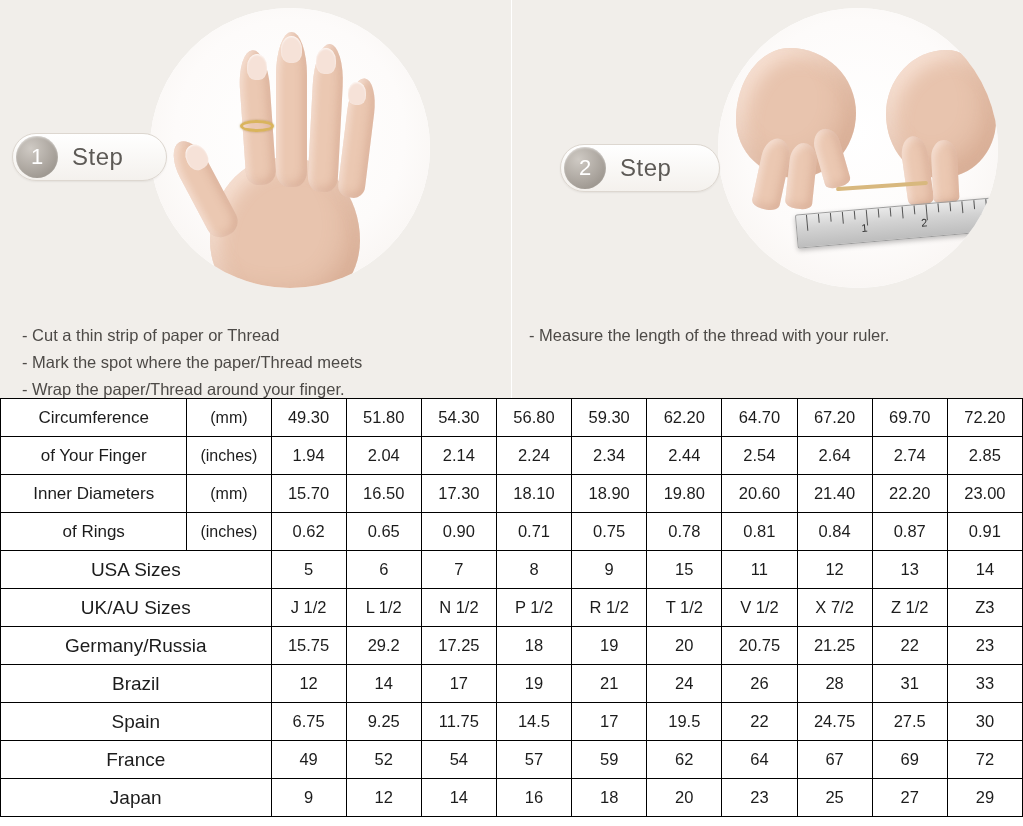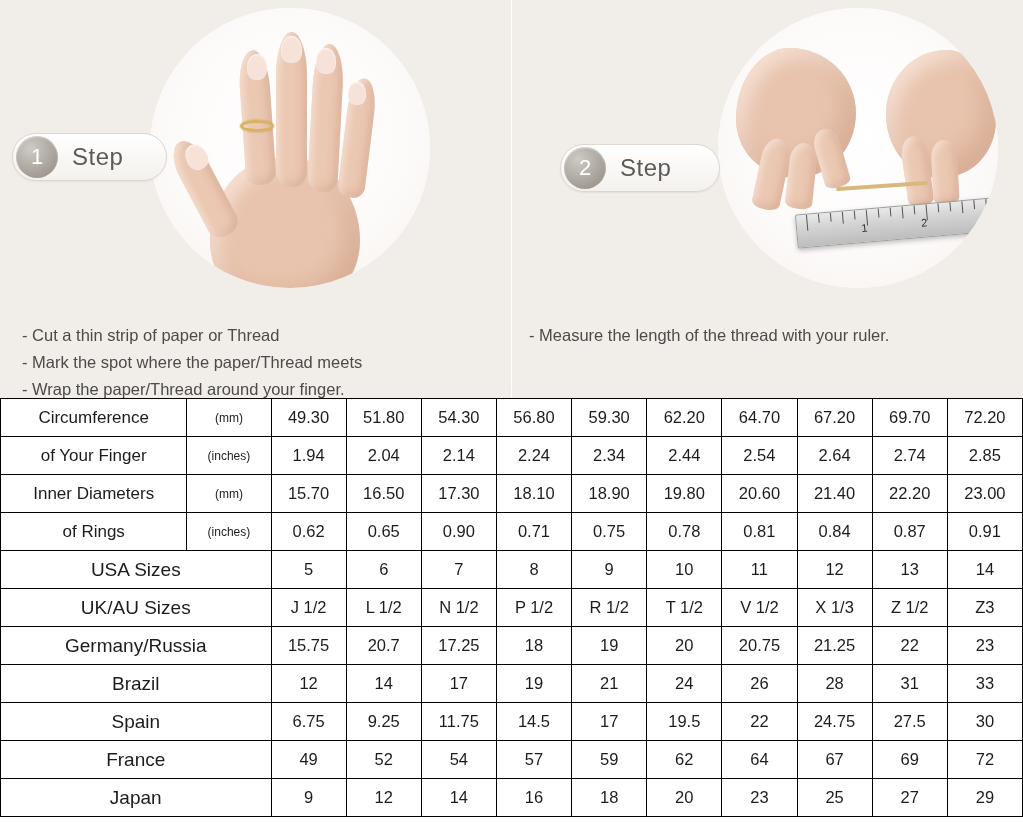--- a/index.html
+++ b/index.html
@@ -177,21 +177,21 @@
     text-align: left;
     padding-left: 8px;
     font-size: 19px;
   }
   td.rowlabel-center {
     text-align: center;
     font-size: 17px;
   }
   td.unit {
     text-align: center;
-    font-size: 12px;
+    font-size: 16px;
   }
   td.shaded { background: #e2e0df; }
   .col-label { width: 186px; }
   .col-unit  { width: 84px; }
   .col-val   { width: 75px; }
 </style>
 </head>
 <body>
 
 <div id="page">
@@ -364,45 +364,45 @@
         <td>0.91</td>
       </tr>
 
       <tr>
         <td class="rowlabel" colspan="2">USA Sizes</td>
         <td class="shaded">5</td>
         <td class="shaded">6</td>
         <td class="shaded">7</td>
         <td class="shaded">8</td>
         <td class="shaded">9</td>
-        <td class="shaded">10</td>
+        <td class="shaded">15</td>
         <td class="shaded">11</td>
         <td class="shaded">12</td>
         <td class="shaded">13</td>
         <td class="shaded">14</td>
       </tr>
 
       <tr>
         <td class="rowlabel" colspan="2">UK/AU Sizes</td>
         <td>J 1/2</td>
         <td>L 1/2</td>
         <td>N 1/2</td>
         <td>P 1/2</td>
         <td>R 1/2</td>
         <td>T 1/2</td>
         <td>V 1/2</td>
-        <td>X 1/3</td>
+        <td>X 7/2</td>
         <td>Z 1/2</td>
         <td>Z3</td>
       </tr>
 
       <tr>
         <td class="rowlabel" colspan="2">Germany/Russia</td>
         <td>15.75</td>
-        <td>20.7</td>
+        <td>29.2</td>
         <td>17.25</td>
         <td>18</td>
         <td>19</td>
         <td>20</td>
         <td>20.75</td>
         <td>21.25</td>
         <td>22</td>
         <td>23</td>
       </tr>
 

